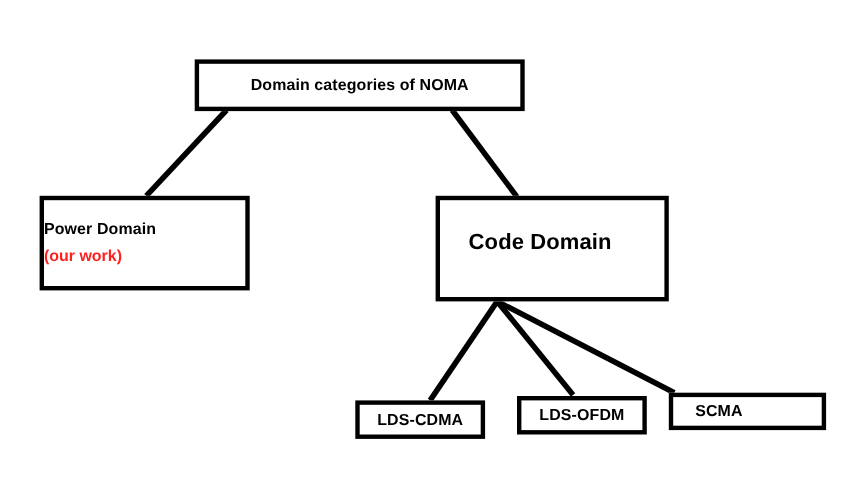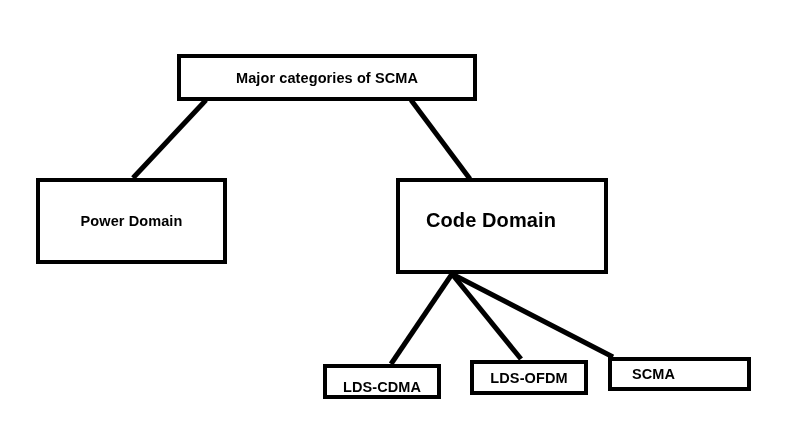--- a/index.html
+++ b/index.html
@@ -51,21 +51,21 @@
   }
   #node-root .node-label {
     font-size: 14.5px;
   }
   
   #node-power {
     left: 36px;
     top: 178px;
     width: 191px;
     height: 86px;
-    align-items: center;
+    align-items: flex-start;
     justify-content: center;
   }
   #node-power .node-label {
     font-size: 14.5px;
     line-height: 24px;
   }
   #node-power .sub-label {
     font-size: 14.5px;
     font-weight: bold;
     line-height: 24px;
@@ -84,21 +84,21 @@
   #node-code .node-label {
     font-size: 20px;
   }
   
   #node-ldscdma {
     left: 323px;
     top: 364px;
     width: 118px;
     height: 35px;
     align-items: center;
-    justify-content: flex-end;
+    justify-content: center;
   }
   #node-ldsofdm {
     left: 470px;
     top: 360px;
     width: 118px;
     height: 35px;
     align-items: center;
     justify-content: center;
   }
   #node-scma {
@@ -126,25 +126,26 @@
     <line x1="411" y1="100" x2="470" y2="179" stroke="#000000" stroke-width="5" stroke-linecap="butt"></line>
 
     <line x1="452" y1="274" x2="391" y2="364" stroke="#000000" stroke-width="5" stroke-linecap="butt"></line>
 
     <line x1="452" y1="274" x2="521" y2="359" stroke="#000000" stroke-width="5" stroke-linecap="butt"></line>
 
     <line x1="452" y1="274" x2="613" y2="357" stroke="#000000" stroke-width="5" stroke-linecap="butt"></line>
   </svg>
 
   <div class="node" id="node-root">
-    <span class="node-label">Major categories of SCMA</span>
+    <span class="node-label">Domain categories of NOMA</span>
   </div>
 
   <div class="node" id="node-power">
     <span class="node-label">Power Domain</span>
+    <span class="sub-label" style="color:#FF2020;">(our work)</span>
   </div>
 
   <div class="node" id="node-code">
     <span class="node-label">Code Domain</span>
   </div>
 
   <div class="node" id="node-ldscdma">
     <span class="node-label leaf-label">LDS-CDMA</span>
   </div>
 

